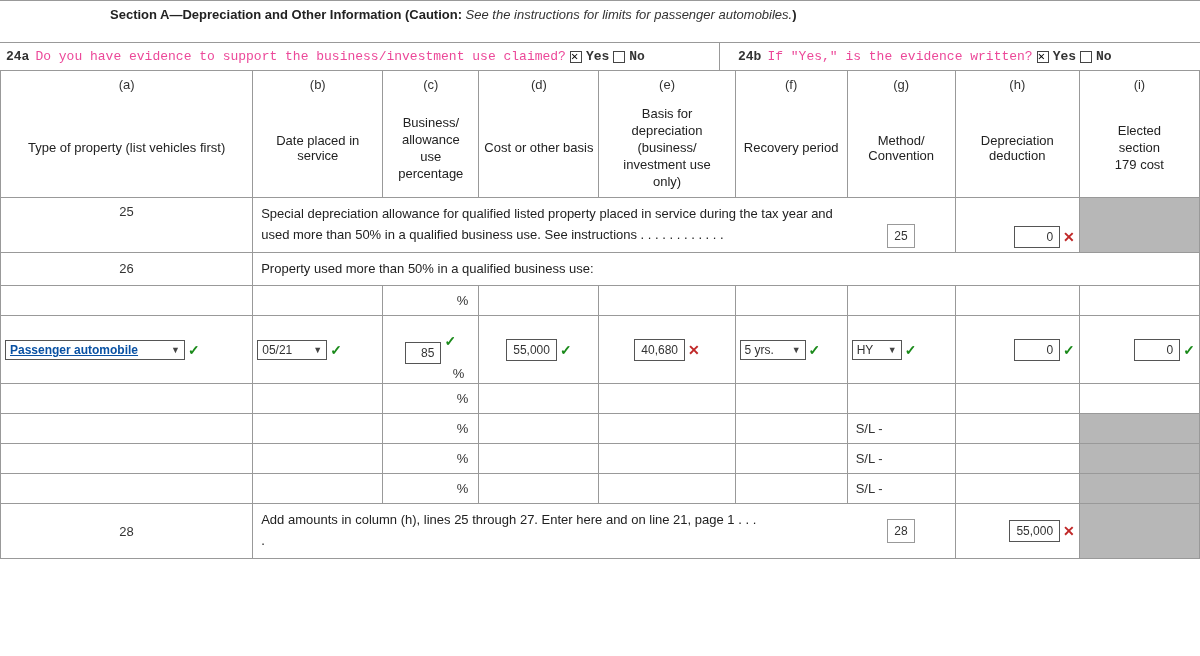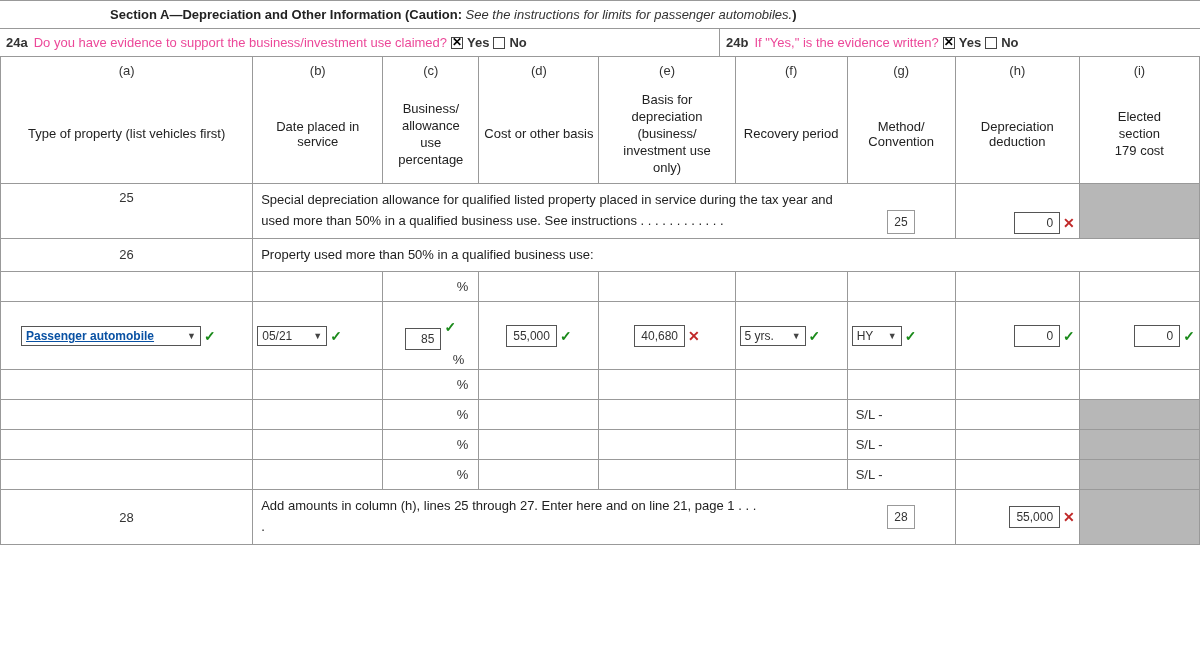--- a/index.html
+++ b/index.html
@@ -1,22 +1,22 @@
 <!DOCTYPE html>
 <html><head>
 <meta charset="utf-8">
 <style>
   * { box-sizing: border-box; margin: 0; padding: 0; }
   body { font-family: Verdana, Geneva, sans-serif; font-size: 13px; color: #333; background: #fff; width: 1200px; }
-  .section-title { background: #fff; border-top: 1px solid #999; border-bottom: 1px solid #999; padding: 6px 10px 6px 110px; }
+  .section-title { background: #fff; border-top: 1px solid #999; border-bottom: 1px solid #999; padding: 6px 10px 20px 110px; }
   .section-title b { font-weight: bold; color: #222; }
   .section-title .caution { font-style: italic; color: #333; }
-  .q-row { display: flex; border-bottom: 1px solid #999; }
+  .q-row { display: flex; border-bottom: 1px solid #999; font-family: Liberation Mono, monospace; }
   .q-cell { padding: 6px 6px; border-right: 1px solid #999; display: flex; align-items: center; gap: 4px; }
-  .q-cell:last-child { border-right: none; }
+  .q-cell:last-child { border-right: none; margin-left: 12px; }
   .q-label { color: #ec4899; }
   .q-num { font-weight: bold; margin-right: 2px; }
   .cb { display: inline-block; width: 12px; height: 12px; border: 1px solid #444; position: relative; vertical-align: middle; }
   .cb.checked::after { content: "✕"; position: absolute; top: -3px; left: 0px; font-size: 12px; font-weight: bold; color: #000; }
   table { border-collapse: collapse; width: 100%; table-layout: fixed; }
   th, td { border: 1px solid #999; border-top: none; padding: 0; vertical-align: middle; text-align: center; font-weight: normal; }
   th { padding: 6px 4px; }
   .hdr-top th { border-bottom: none; }
   .hdr-bot th { border-top: none; color: #222; }
   .linelabel { text-align: center; font-weight: normal; }
@@ -152,21 +152,21 @@
       <td></td>
         <td></td>
         <td></td>
         <td></td>
         <td></td>
         <td></td>
     </tr>
 
     <tr style="height:44px;">
       <td>
-        <div class="cellpad left" style="padding-left:20px;">
+        <div class="cellpad left" style="padding-left:4px;">
           <span class="select" style="min-width:180px;">
             <a class="plink">Passenger automobile</a>
             <span class="caret">▼</span>
           </span>
           <span class="mark ok">✓</span>
         </div>
       </td>
       <td>
         <div class="cellpad left">
           <span class="select" style="min-width:70px;">

